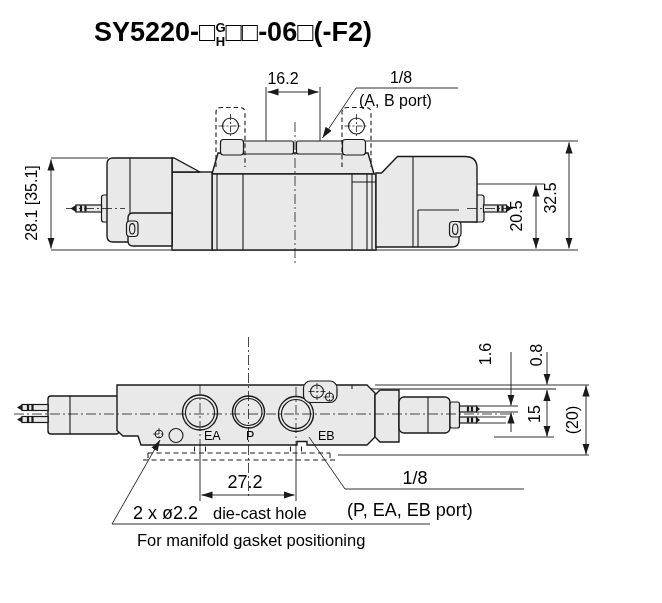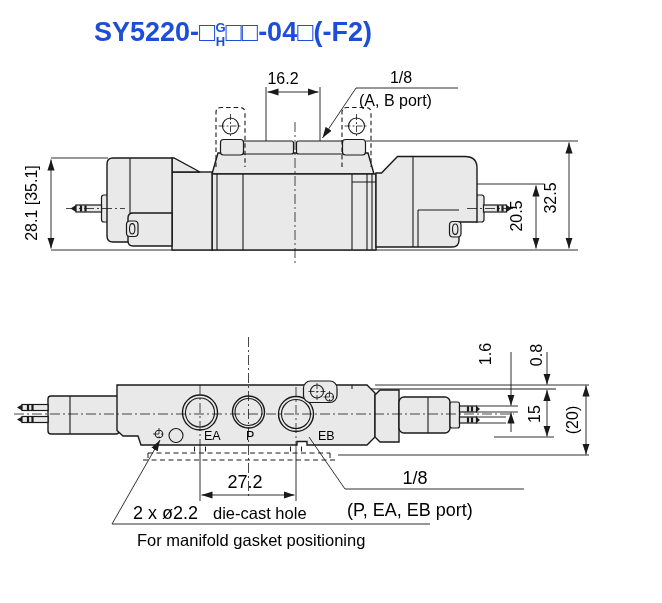--- a/index.html
+++ b/index.html
@@ -1,20 +1,20 @@
 <!DOCTYPE html>
 <html><head>
 <meta charset="utf-8">
 <style>
   html,body{margin:0;padding:0;background:#fff;}
   .stage{position:relative;width:662px;height:603px;background:#fff;overflow:hidden;
          font-family:"Liberation Sans", sans-serif;}
   .stage svg{position:absolute;left:0;top:0;}
   .title{position:absolute;left:94px;top:18px;display:flex;align-items:flex-start;
-         font-weight:bold;font-size:27px;color:#1d4ed8;letter-spacing:0px;line-height:1.1;}
+         font-weight:bold;font-size:27px;color:#000000;letter-spacing:0px;line-height:1.1;}
   .title .stack{display:flex;flex-direction:column;align-items:center;
                 font-size:13px;line-height:1.05;margin-top:3px;}
   
   .edge{fill:none;stroke:#1a1a1a;stroke-width:1.4;}
   .fillpart{fill:#e9e9e9;stroke:#1a1a1a;stroke-width:1.4;}
   .fillpart2{fill:#e9e9e9;stroke:#1a1a1a;stroke-width:1.2;}
   .inner{fill:none;stroke:#1a1a1a;stroke-width:1.1;}
   .thin{fill:none;stroke:#1a1a1a;stroke-width:0.9;}
   .dim{fill:none;stroke:#1a1a1a;stroke-width:0.9;}
   .cl{fill:none;stroke:#1a1a1a;stroke-width:0.8;stroke-dasharray:10 3 2 3;}
@@ -31,21 +31,21 @@
 <body>
 
 <div class="stage">
 
   <div class="title">
     <span>SY5220-□</span>
     <span class="stack">
       <span>G</span>
       <span>H</span>
     </span>
-    <span>□□-04□(-F2)</span>
+    <span>□□-06□(-F2)</span>
   </div>
 
   <svg width="662" height="603" viewBox="0 0 662 603">
     <defs>
       <marker id="arr" markerUnits="userSpaceOnUse" markerWidth="12" markerHeight="9" refX="11" refY="4.5" orient="auto">
         <path d="M0,0.9 L11,4.5 L0,8.1 Z" fill="#1a1a1a"></path>
       </marker>
     </defs>
 
     <g>

